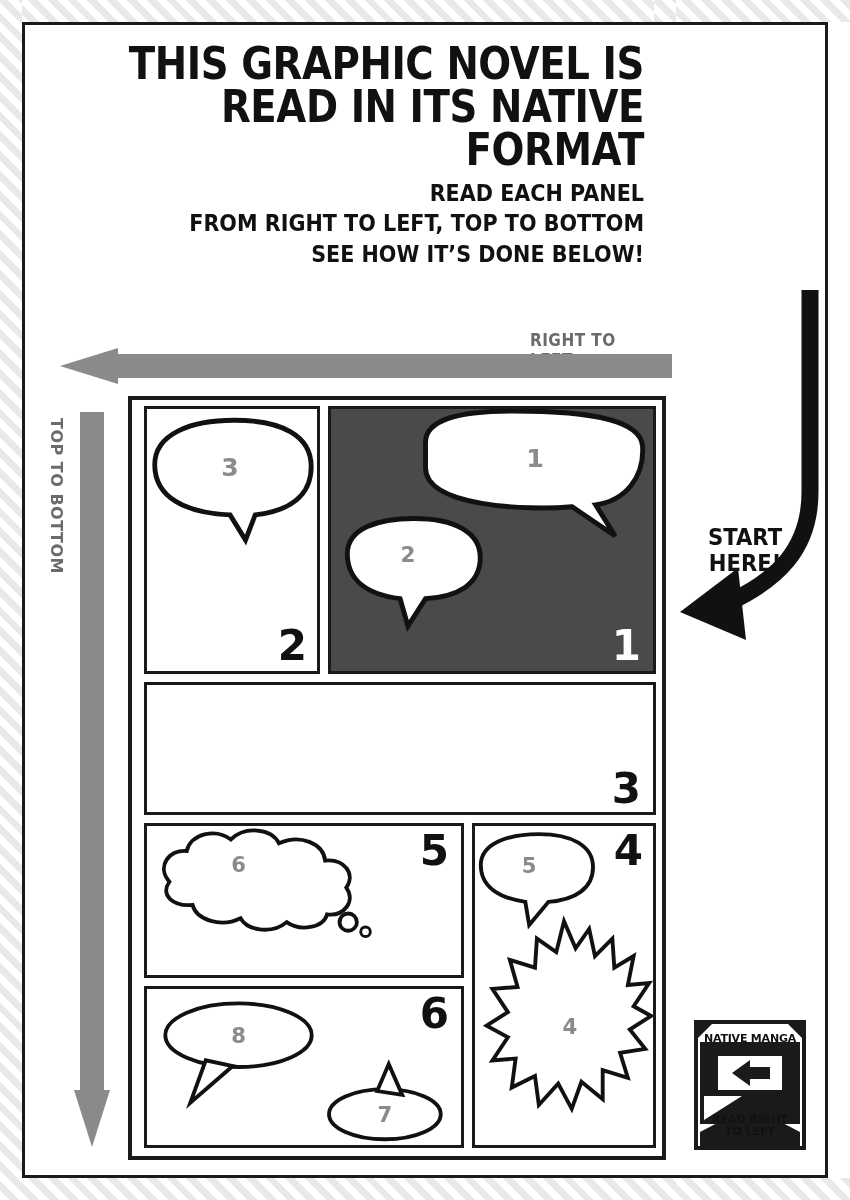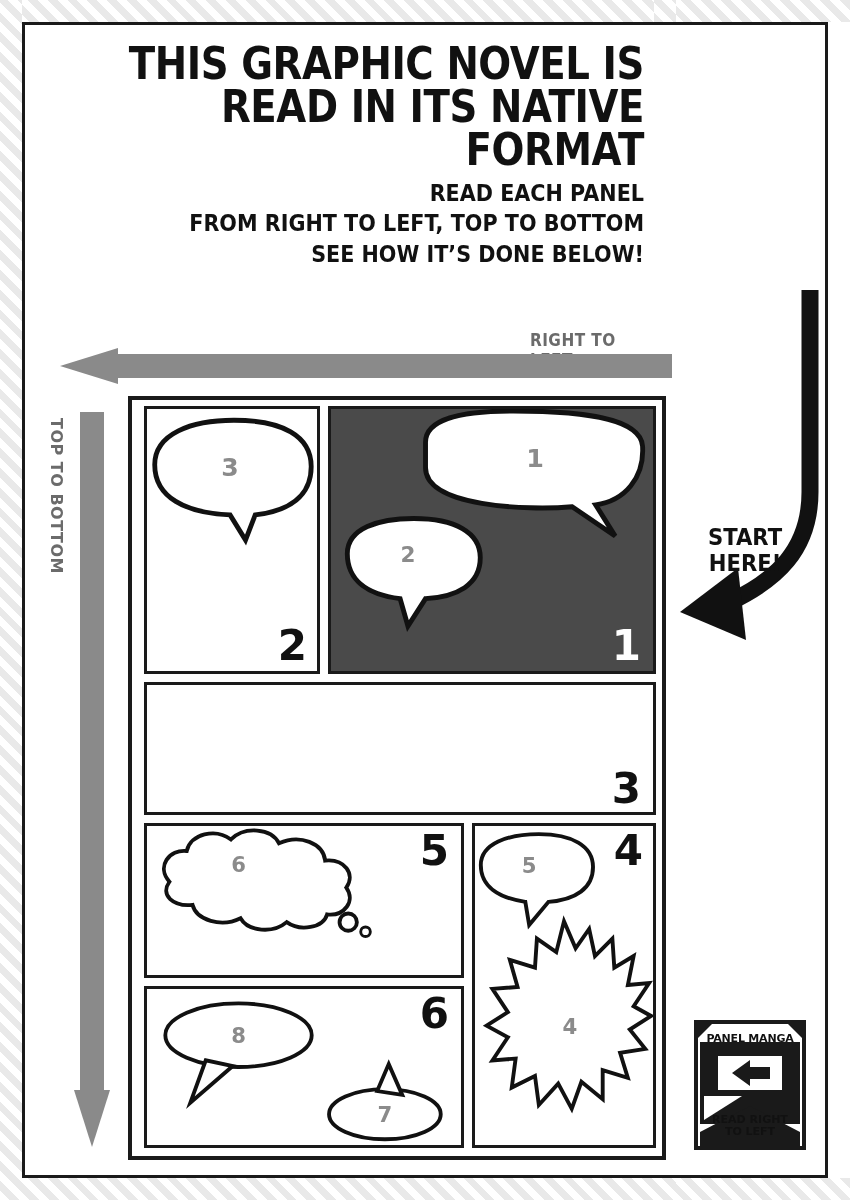--- a/index.html
+++ b/index.html
@@ -326,21 +326,21 @@
       <svg viewBox="0 0 104 122" width="100%" height="100%">
         <path d="M0,0 L104,0 L104,122 L0,122 Z" fill="#ffffff"></path>
         <path d="M2,18 L102,18 L102,100 L2,100 Z" fill="#1a1a1a"></path>
         <path d="M14,0 L0,14 L0,0 Z" fill="#1a1a1a"></path>
         <path d="M90,0 L104,14 L104,0 Z" fill="#1a1a1a"></path>
         <path d="M2,108 L52,82 L102,108 L102,122 L2,122 Z" fill="#1a1a1a"></path>
         <rect x="20" y="32" width="64" height="34" fill="#ffffff"></rect>
         <path d="M34,49 L52,36 L52,43 L72,43 L72,55 L52,55 L52,62 Z" fill="#1a1a1a"></path>
         <path d="M6,96 L44,72 L6,72 Z" fill="#ffffff"></path>
       </svg>
-      <div class="badge-top">PANEL MANGA</div>
+      <div class="badge-top">NATIVE MANGA</div>
       <div class="badge-bottom">
         <span>READ RIGHT</span>
         <span>TO LEFT</span>
       </div>
     </div>
   </div>
 
 </div>
 
 </body></html>

